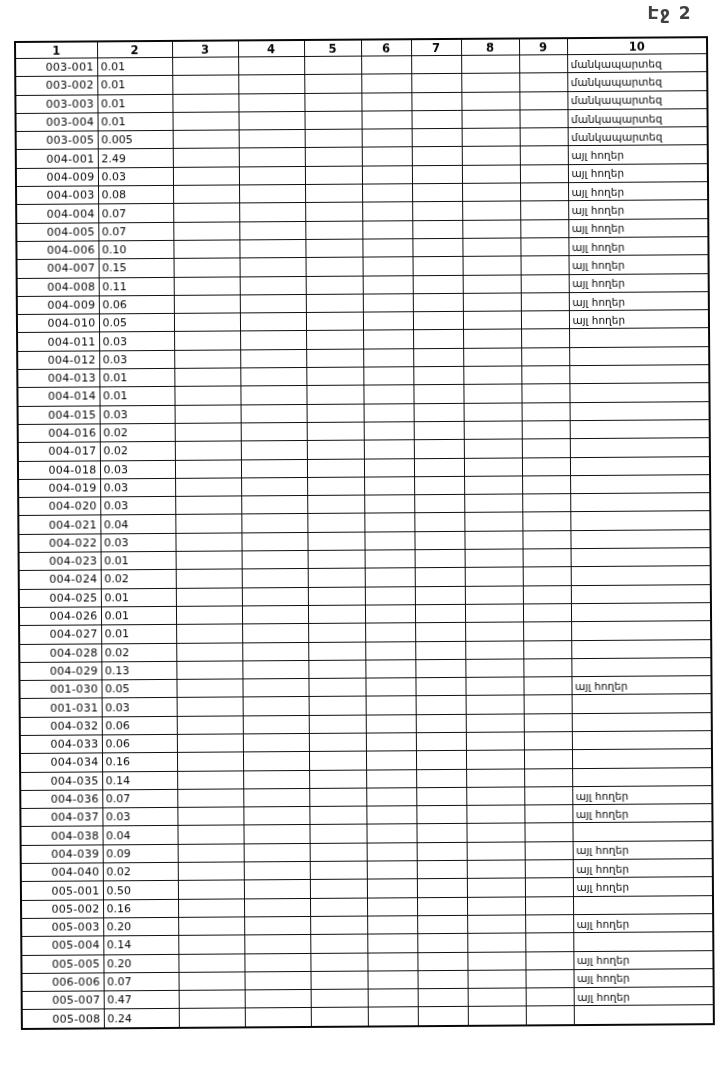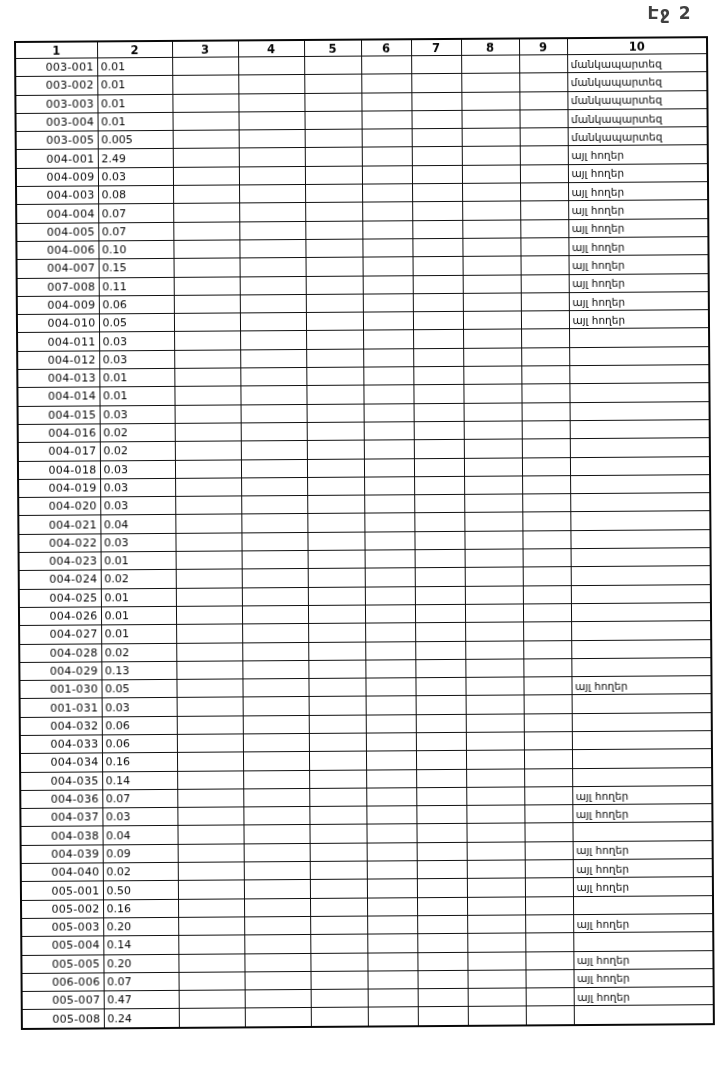--- a/index.html
+++ b/index.html
@@ -244,21 +244,21 @@
     <td class="c-mid"></td>
     <td class="c-mid"></td>
     <td class="c-mid"></td>
     <td class="c-mid"></td>
     <td class="c-mid"></td>
     <td class="c-mid"></td>
     <td class="c-note">այլ հողեր</td>
   </tr>
 
   <tr>
-    <td class="c-code">007-008</td>
+    <td class="c-code">004-008</td>
     <td class="c-val">0.11</td>
     <td class="c-mid"></td>
     <td class="c-mid"></td>
     <td class="c-mid"></td>
     <td class="c-mid"></td>
     <td class="c-mid"></td>
     <td class="c-mid"></td>
     <td class="c-mid"></td>
     <td class="c-note">այլ հողեր</td>
   </tr>

